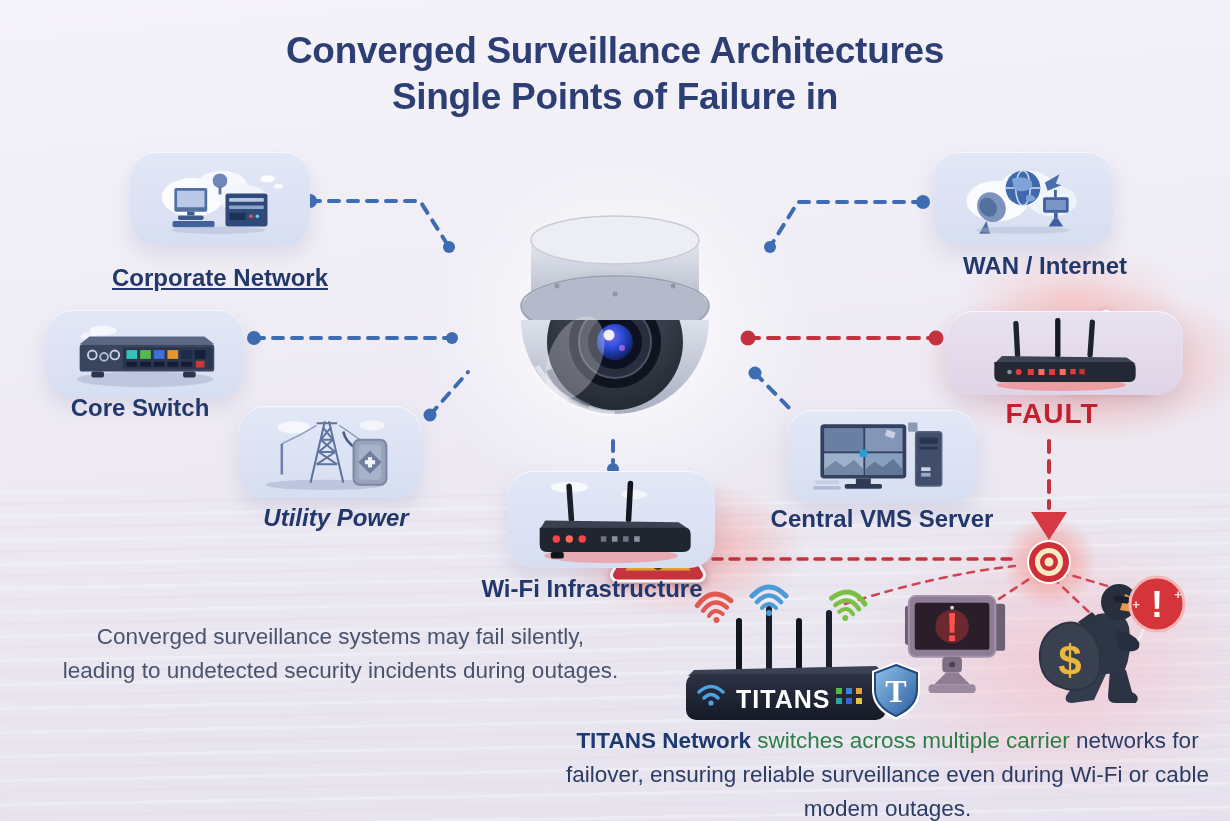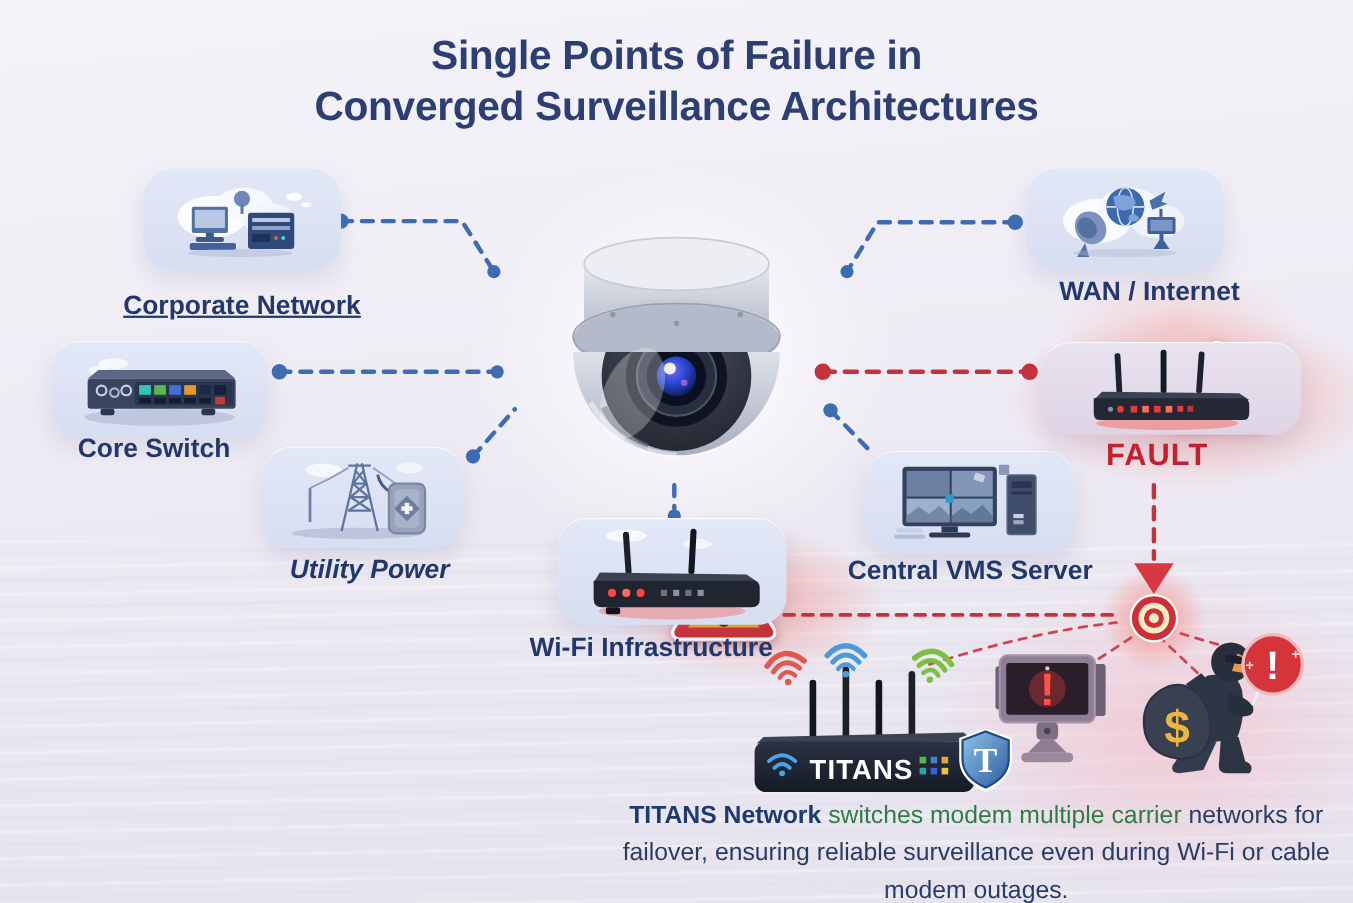--- a/index.html
+++ b/index.html
@@ -46,22 +46,22 @@
 <div id="stage">
   <div class="texture"></div>
   <div class="glow glow-cam"></div>
   <div class="glow glow-wan"></div>
   <div class="glow glow-fault"></div>
   <div class="glow glow-wifi"></div>
   <div class="glow glow-br"></div>
   <div class="glow glow-target"></div>
 
   <div id="title">
+    <div>Converged Surveillance Architectures</div>
     <div>Single Points of Failure in</div>
-    <div>Converged Surveillance Architectures</div>
   </div>
 
   <svg class="connectors" width="1230" height="821">
     <g stroke="#3d6cb2" stroke-width="4" fill="none" stroke-dasharray="10 9" stroke-linecap="round">
       <path d="M310,201 H420 L449,247"></path>
       <path d="M923,202 H798 L770,247"></path>
       <path d="M254,338 H450"></path>
       <path d="M430,415 L468,372"></path>
       <path d="M755,373 L793,412"></path>
       <path d="M613,441 V462"></path>
@@ -335,20 +335,21 @@
       <circle cx="136" cy="152" r="27" fill="#0c1020"></circle>
       <circle cx="136" cy="152" r="18" fill="url(#iris)"></circle>
       <circle cx="130" cy="145" r="5.5" fill="#ffffff" opacity=".9"></circle>
       <circle cx="143" cy="158" r="3" fill="#b06ae8" opacity=".8"></circle>
       <path d="M70,180 a70,70 0 0 0 40,36" stroke="#555d70" stroke-width="6" fill="none" opacity=".6"></path>
     </g>
     <ellipse cx="96" cy="168" rx="26" ry="44" transform="rotate(24 96 168)" fill="#ffffff" opacity=".28"></ellipse>
     <path d="M58,176 A92,92 0 0 0 136,224" stroke="#ffffff" stroke-width="5" fill="none" opacity=".5"></path>
   </svg>
 
+  <div id="paragraph">Converged surveillance systems may fail silently, leading to undetected security incidents during outages.</div>
 
   <svg class="over" style="left:678px;top:582px;" width="244" height="150" viewBox="0 0 244 150">
     <defs>
       <linearGradient id="rbody" x1="0" y1="0" x2="0" y2="1">
         <stop offset="0" stop-color="#2b3242"></stop>
           <stop offset="1" stop-color="#151a26"></stop>
       </linearGradient>
       <linearGradient id="shieldGrad" x1="0" y1="0" x2="1" y2="1">
         <stop offset="0" stop-color="#90c3e9"></stop>
           <stop offset="1" stop-color="#2b5c9e"></stop>
@@ -432,15 +433,15 @@
   </svg>
 
   <svg class="over" style="left:1126px;top:573px;" width="62" height="62" viewBox="0 0 62 62">
     <circle cx="31" cy="31" r="27" fill="#d5343a" stroke="#f3b9ba" stroke-width="3"></circle>
     <text x="31" y="44" text-anchor="middle" font-size="36" font-weight="bold" fill="#ffffff" font-family="Liberation Sans, sans-serif">!</text>
     <text x="10" y="36" text-anchor="middle" font-size="13" font-weight="bold" fill="#ffe1e1">+</text>
     <text x="52" y="26" text-anchor="middle" font-size="13" font-weight="bold" fill="#ffe1e1">+</text>
   </svg>
 
   <div id="caption">
-    <span class="b">TITANS Network</span><span class="g"> switches modem multiple carrier</span><span> networks for failover, ensuring reliable surveillance even during Wi-Fi or cable modem outages.</span>
+    <span class="b">TITANS Network</span><span class="g"> switches across multiple carrier</span><span> networks for failover, ensuring reliable surveillance even during Wi-Fi or cable modem outages.</span>
   </div>
 </div>
 
 </body></html>

